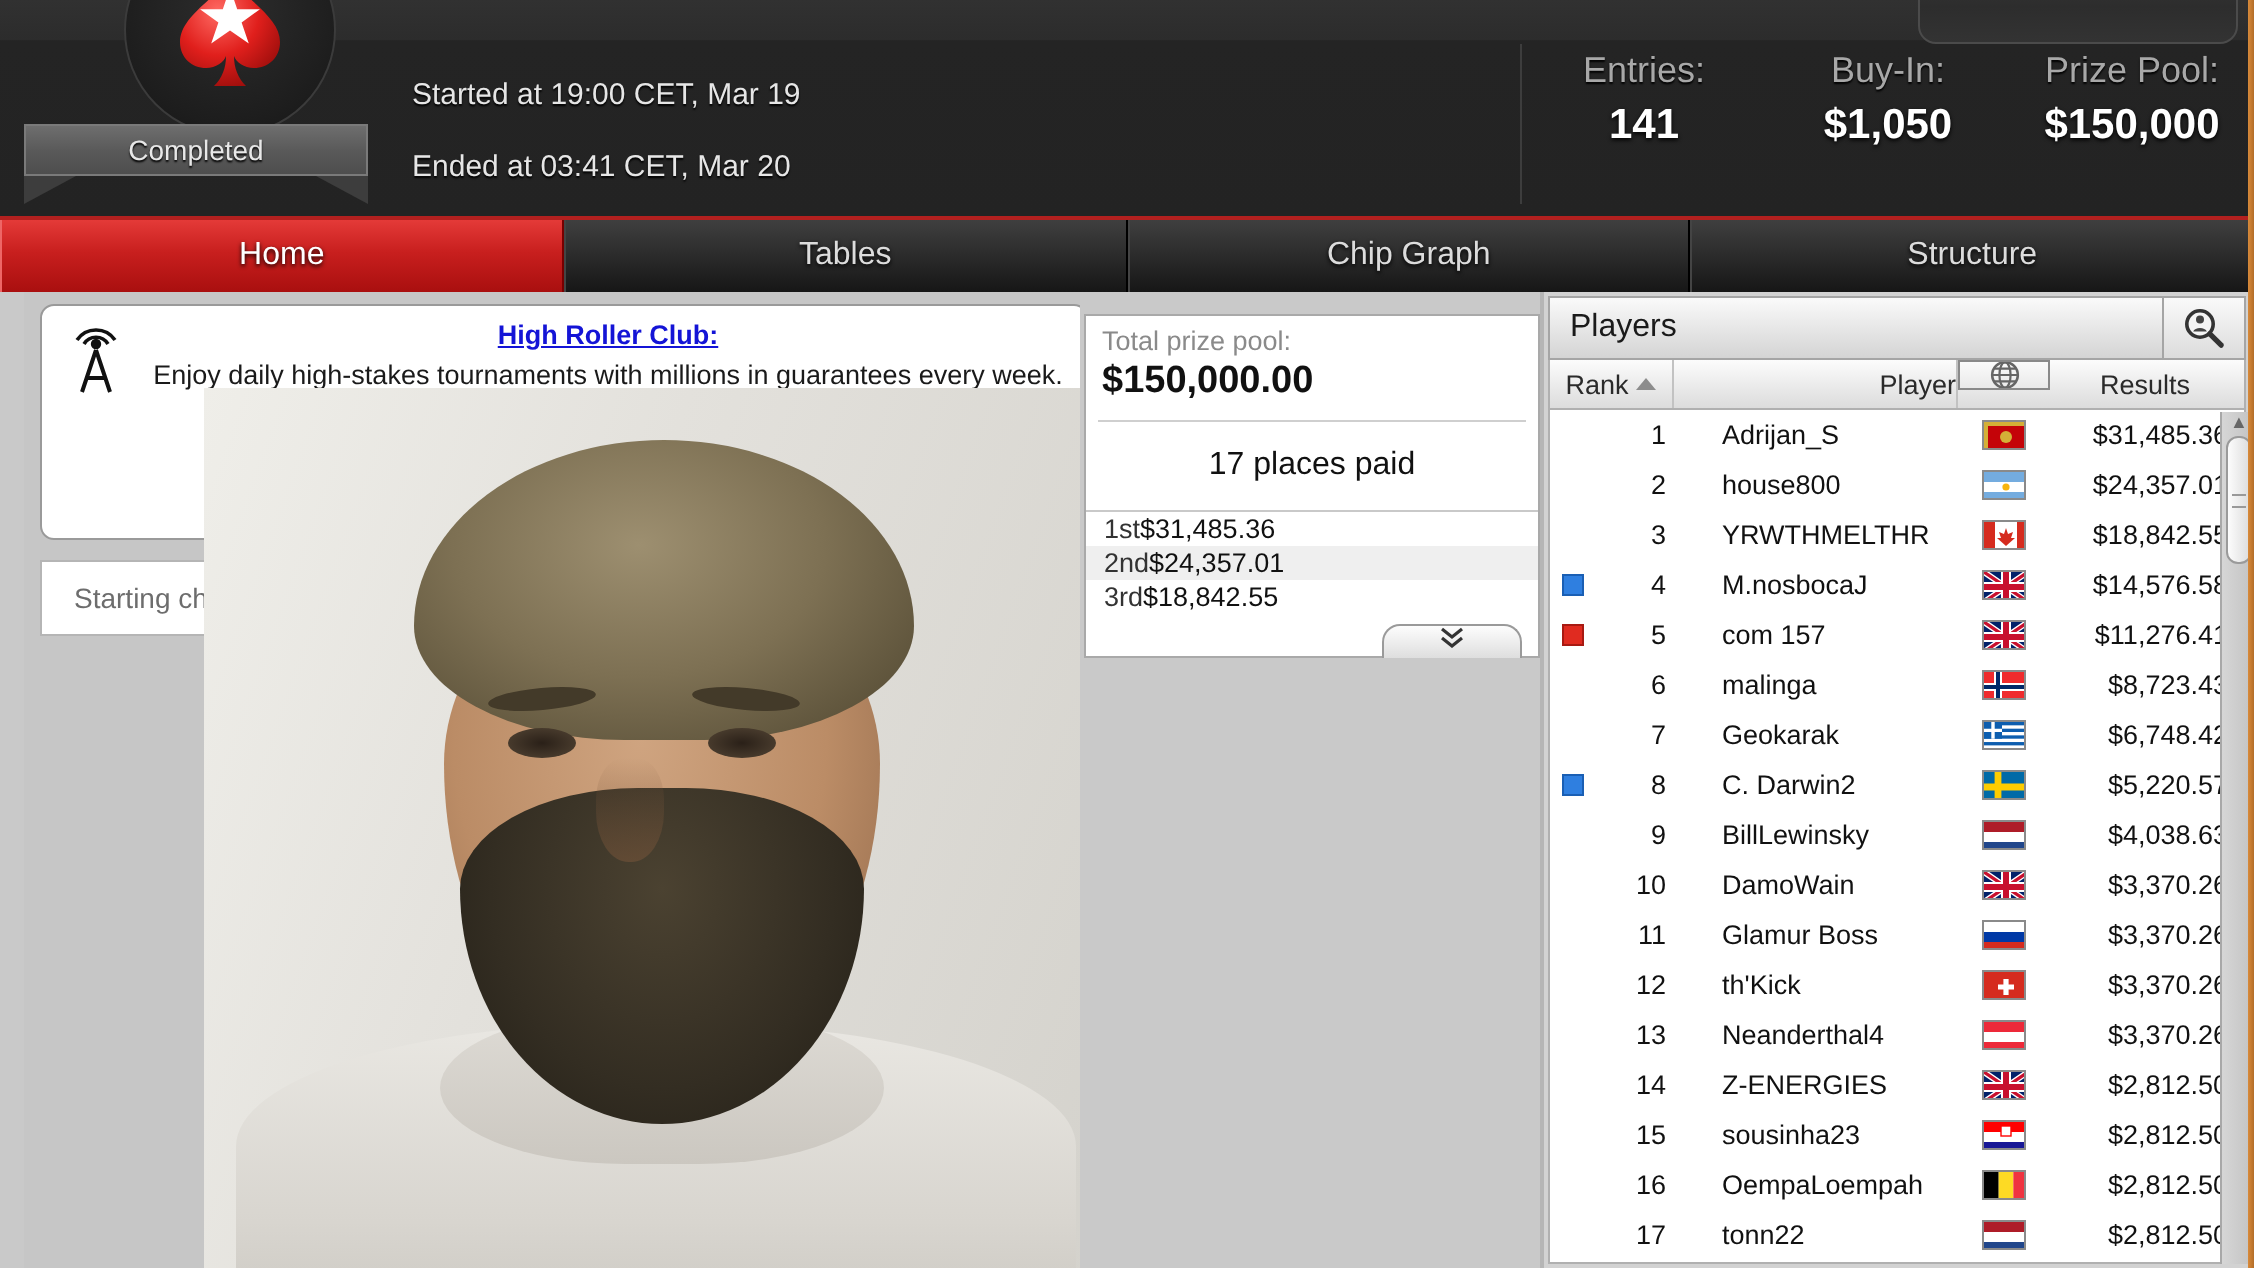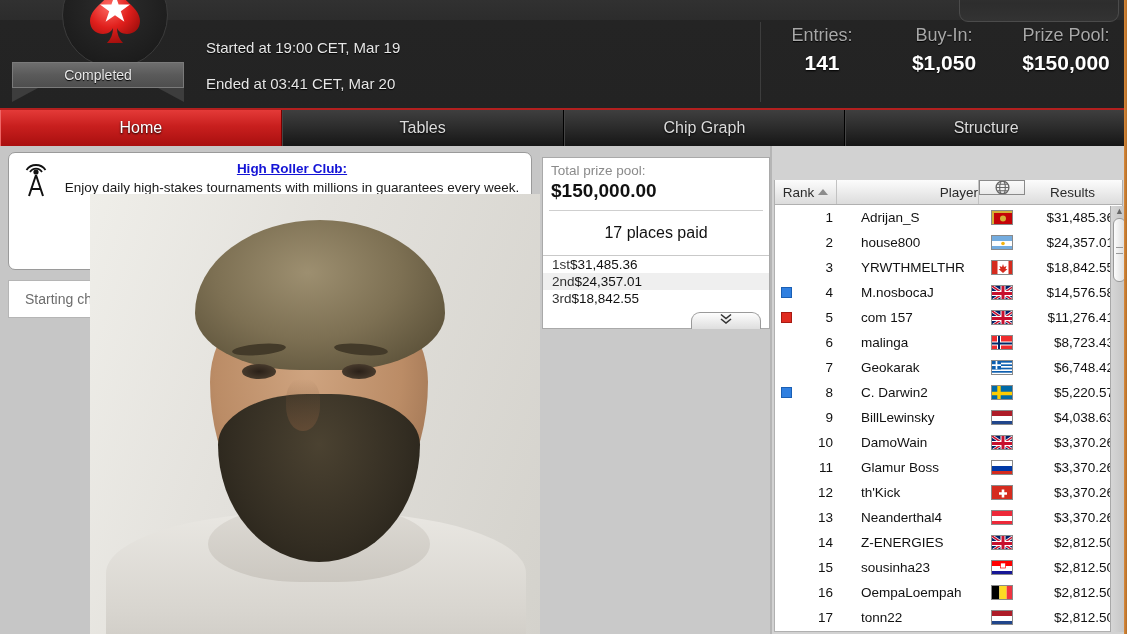--- a/index.html
+++ b/index.html
@@ -68,21 +68,21 @@
          border-right:1px solid #000; border-left:1px solid #444; cursor:pointer; }
   .tab.active {
     background: linear-gradient(to bottom,#e43a38 0%,#c81f1e 45%,#a90f0f 100%);
     color:#fff; border-left:1px solid #e66; border-right:1px solid #700;
   }
 
   
   .body { position:absolute; left:0; top:146px; width:1127px; height:488px; background:#c9c9c9; }
 
   
-  .leftcol { position:absolute; left:0; top:0; width:540px; height:488px; background:#c6c6c6; }
+  .leftcol { position:absolute; left:12px; top:0; width:540px; height:488px; background:#c6c6c6; }
   .promo {
     position:absolute; left:8px; top:6px; width:524px; height:118px;
     background:#fff; border:1px solid #9a9a9a; border-radius:7px;
   }
   .promo .ant { position:absolute; left:10px; top:10px; width:34px; height:36px; }
   .promo .ptxt { position:absolute; left:54px; right:10px; top:6px; text-align:center; }
   .promo .plink { color:#1414d6; font-size:13.5px; font-weight:bold; text-decoration:underline; cursor:pointer; }
   .promo .pbody { color:#1a1a1a; font-size:13.5px; line-height:19px; margin-top:1px; }
   .collapse-btn {
     position:absolute; left:228px; bottom:-1px; width:88px; height:17px;
@@ -332,20 +332,31 @@
           <svg width="16" height="11" viewBox="0 0 16 11">
             <path d="M3 1.5 L8 5.5 L13 1.5 M3 6 L8 10 L13 6" stroke="#333" stroke-width="1.6" fill="none"></path>
           </svg>
         </div>
       </div>
     </div>
 
     <div class="divider-v"></div>
 
     <div class="rightcol">
+      <div class="pl-title">
+        <span>Players</span>
+        <div class="pl-search">
+          <svg width="22" height="22" viewBox="0 0 22 22">
+            <circle cx="9" cy="9" r="6.6" stroke="#333" stroke-width="1.8" fill="#f4f4f4"></circle>
+            <circle cx="9" cy="6.8" r="2" fill="#444"></circle>
+            <path d="M5.6 12.8 C6.3 10.4 11.7 10.4 12.4 12.8 Z" fill="#444"></path>
+            <path d="M13.9 13.9 L19.6 19.6" stroke="#333" stroke-width="2.6" stroke-linecap="round"></path>
+          </svg>
+        </div>
+      </div>
 
       <div class="pl-head">
         <div class="hc rank">
           <span>Rank</span>
           <span class="sort-arrow"></span>
         </div>
         <div class="hc player">
           <span>Player</span>
         </div>
         <div class="hc flag">

